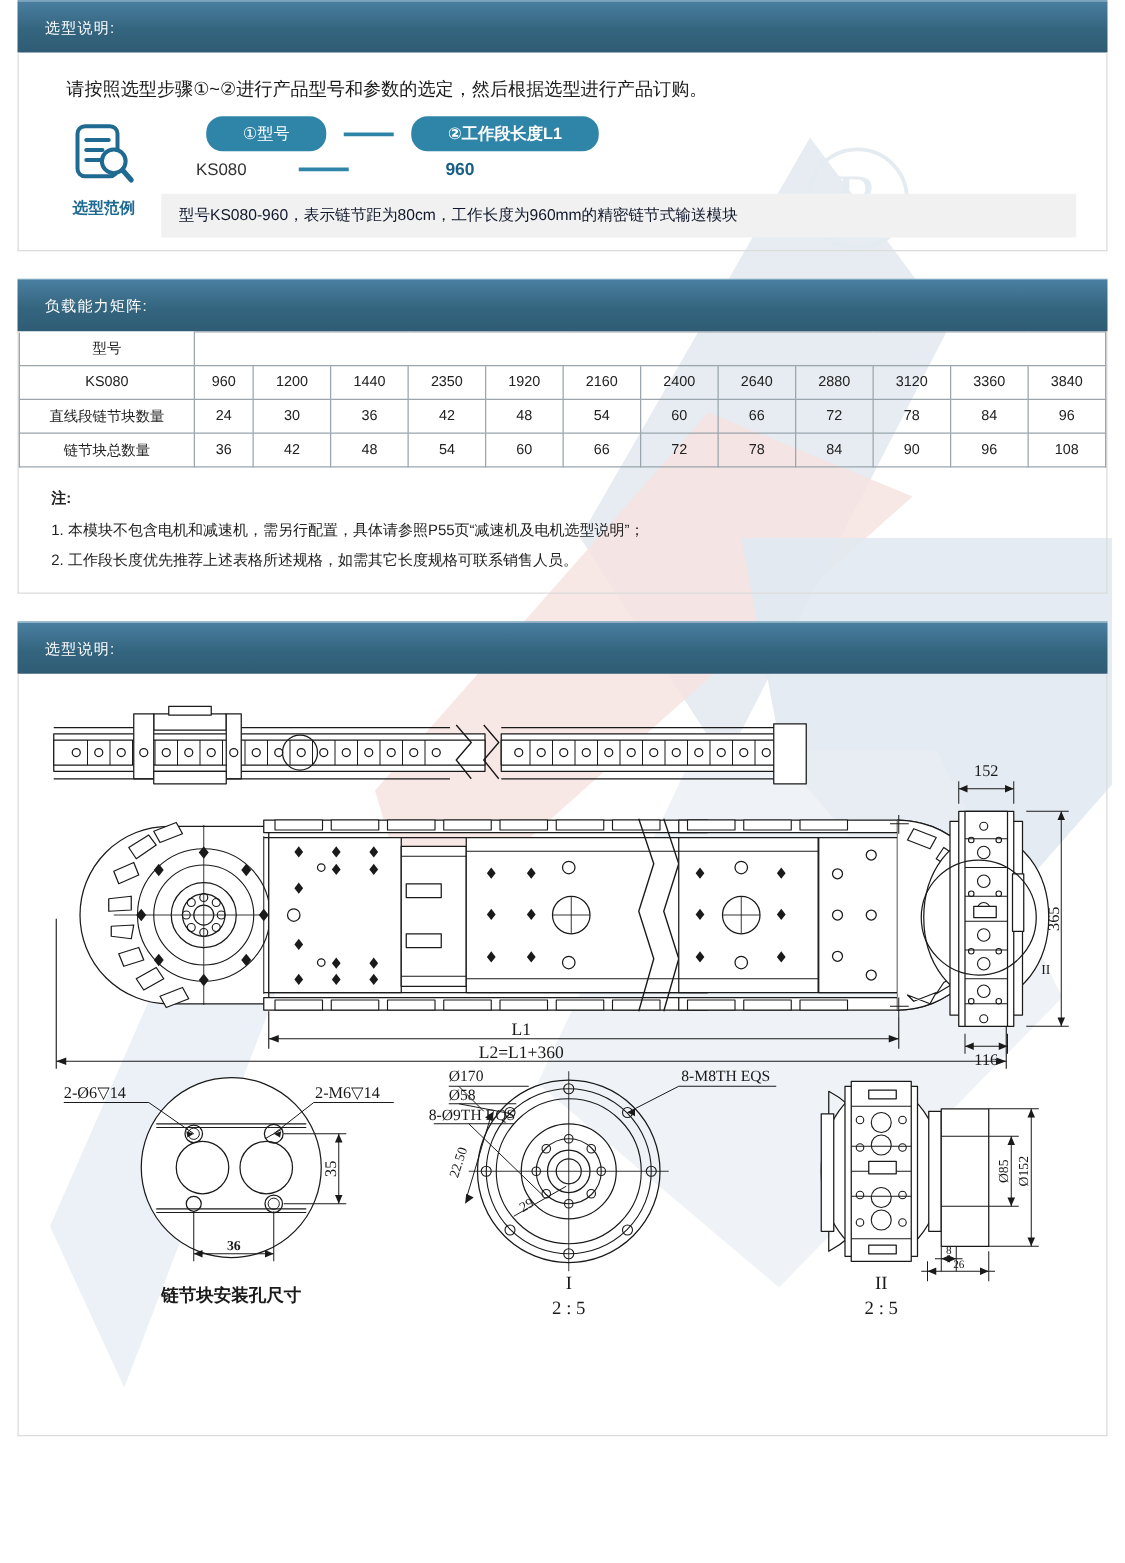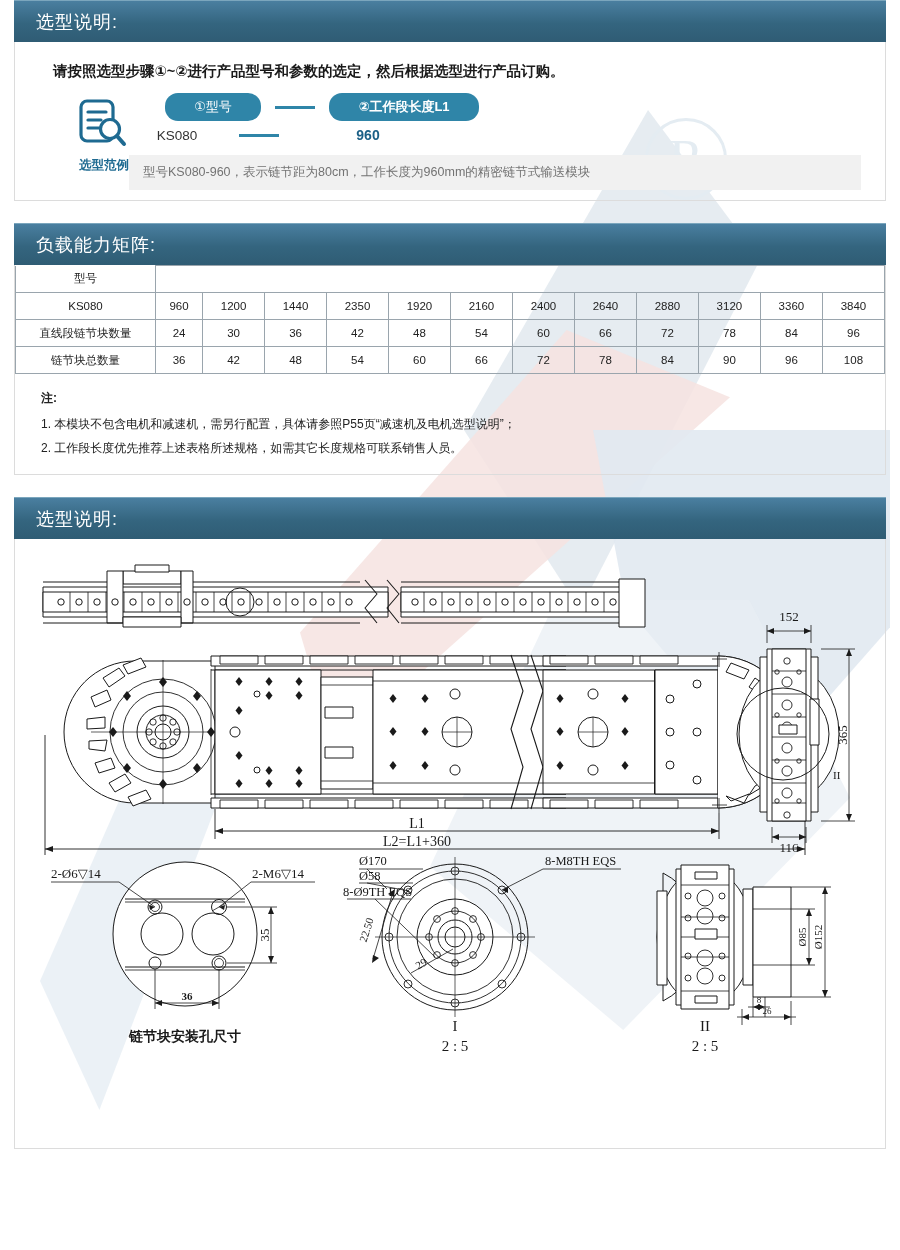--- a/index.html
+++ b/index.html
@@ -53,50 +53,50 @@
     width: 82px; height: 82px; border: 3px solid #e4ecf2;
     border-radius: 50%;
     color: #e4ecf2; font-size: 52px; line-height: 76px; text-align: center;
     font-family: "Liberation Serif", serif;
   }
   
   .page { position: relative; z-index: 2; padding: 0 14px; }
   .sec-bar {
     background: linear-gradient(180deg,#4a7fa0 0%, #34657f 55%, #2f5c74 100%);
     color: #fff; height: 42px; line-height: 42px;
-    padding-left: 22px; font-size: 18px; letter-spacing: 1px;
+    padding-left: 22px; font-size: 12px; letter-spacing: 1px;
     border-top: 1px solid #7ba6bd;
   }
   .sec-body { border: 1px solid #dcdcdc; border-top: none; background: transparent; }
 
   
   #sel-body { padding: 16px 0 10px 0; position: relative; }
   .sel-title {
-    font-size: 14.5px; font-weight: bold; color: #1a1a1a;
+    font-size: 14.5px; font-weight: normal; color: #1a1a1a;
     margin: 4px 0 12px 38px;
   }
   .sel-row { display: flex; align-items: flex-start; padding-left: 22px; }
-  .sel-icon-wrap { width: 92px; text-align: right; padding-top: 4px; }
+  .sel-icon-wrap { width: 92px; text-align: center; padding-top: 4px; }
   .sel-icon-cap { color: #1e6a91; font-size: 12.5px; font-weight: bold; margin-top: 2px; }
   .sel-right { flex: 1; padding-right: 24px; }
   .chips { display: flex; align-items: center; gap: 0; padding-left: 36px; }
   .chip {
     background: #2f85a8; color: #fff; border-radius: 13px;
     padding: 5px 0; font-size: 13px; text-align: center;
     min-width: 96px;
   }
   .chip.wide { min-width: 150px; font-weight: bold; }
   .dash { width: 40px; height: 3px; background: #2f85a8; margin: 0 14px; }
   .vals { display: flex; align-items: center; margin-top: 6px; }
   .val { min-width: 96px; text-align: center; font-size: 13.5px; color: #333; }
   .val.wide { min-width: 150px; font-weight: bold; color: #1a5f86; font-size: 14px; }
   .dash2 { width: 40px; height: 3px; background: #2f85a8; margin: 0 14px; }
   .desc-box {
     margin-top: 12px; background: #f1f1f1; padding: 9px 14px;
-    font-size: 12.5px; color: #737373;
+    font-size: 12.5px; color: #0f172a;
   }
 
   
   table.matrix { width: 100%; border-collapse: collapse; background: transparent; }
   table.matrix td {
     border: 1px solid #9aa5ad; text-align: center;
     font-size: 11.5px; height: 27px; color: #222;
   }
   td.rowhdr { width: 140px; font-size: 11.5px; }
   td.modelhdr { text-align: center; }

